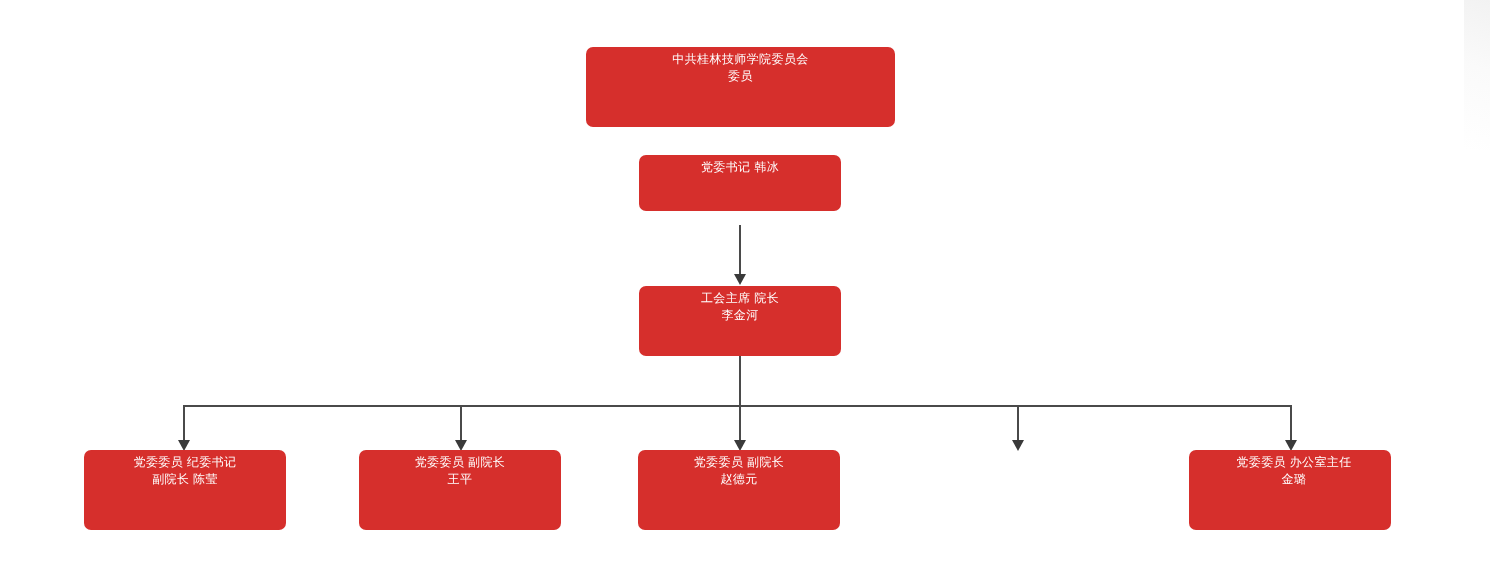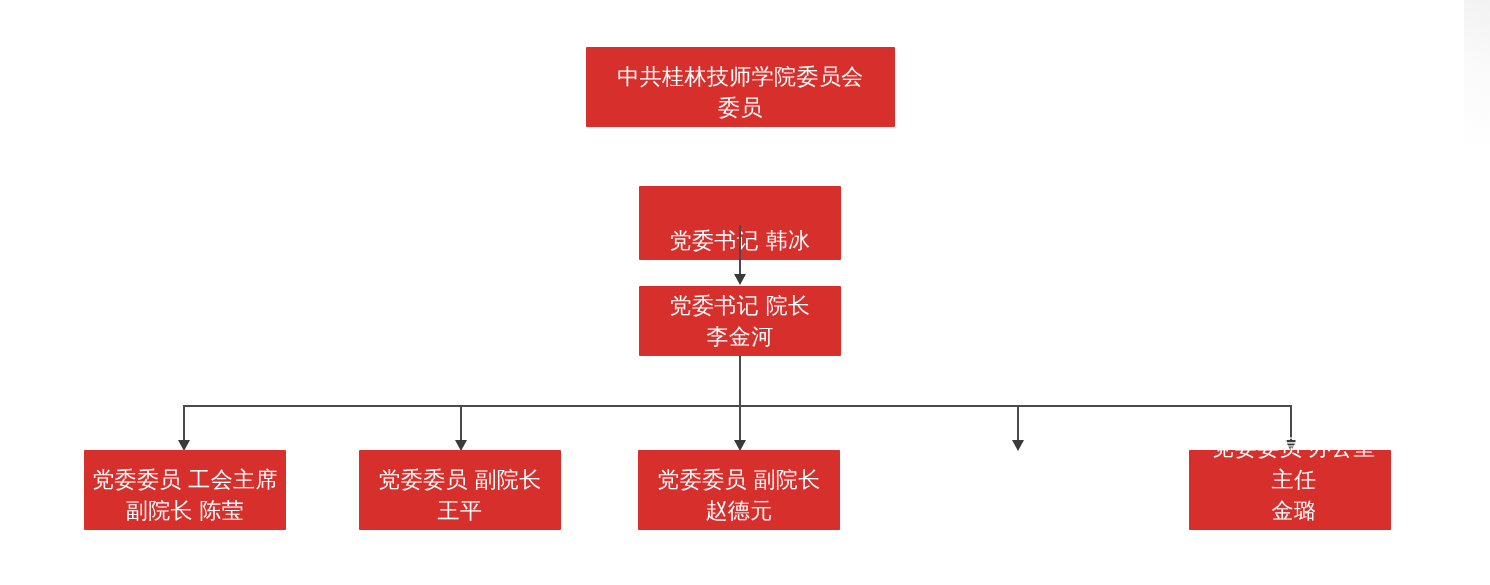--- a/index.html
+++ b/index.html
@@ -27,28 +27,28 @@
     right: 0;
     width: 26px;
     height: 150px;
     background: linear-gradient(200deg, #f2f2f2 0%, #fafafa 45%, #ffffff 100%);
     pointer-events: none;
   }
   .node {
     position: absolute;
     box-sizing: border-box;
     background: #d62f2c;
-    border-radius: 1px;
+    border-radius: 7px;
     color: #ffffff;
     display: flex;
-    align-items: flex-end;
+    align-items: flex-start;
     justify-content: center;
     text-align: center;
     line-height: 1.42;
-    font-size: 22px;
+    font-size: 12px;
     font-weight: 400;
     letter-spacing: 0.4px;
     white-space: pre-line;
     padding: 4px 8px;
   }
   .node-label {
     display: block;
     white-space: pre-line;
   }
   
@@ -76,29 +76,29 @@
 
 <div id="chart-root">
 
   <div class="page-edge"></div>
 
   <div class="node" id="node-committee" style="left:586px; top:47px; width:309px; height:80px;">
     <span class="node-label">中共桂林技师学院委员会
 委员</span>
   </div>
 
-  <div class="node" id="node-party-secretary" style="left:639px; top:155px; width:202px; height:74px;margin-top:31px;">
+  <div class="node" id="node-party-secretary" style="left:639px; top:155px; width:202px; height:56px;">
     <span class="node-label">党委书记  韩冰</span>
   </div>
 
   <div class="conn conn-v" style="left:739px; top:225px; height:52px;"></div>
   <div class="arrow-head" style="left:734px; top:274px;"></div>
 
   <div class="node" id="node-deputy-secretary-president" style="left:639px; top:286px; width:202px; height:70px;">
-    <span class="node-label">党委书记  院长
+    <span class="node-label">工会主席  院长
 李金河</span>
   </div>
 
   <div class="conn conn-v" style="left:739px; top:356px; height:51px;"></div>
 
   <div class="conn conn-h" style="left:183px; top:405px; width:1108px;"></div>
 
   <div class="conn conn-v" style="left:183px; top:405px; height:38px;"></div>
   <div class="arrow-head" style="left:178px; top:440px;"></div>
 
@@ -108,21 +108,21 @@
   <div class="conn conn-v" style="left:739px; top:405px; height:38px;"></div>
   <div class="arrow-head" style="left:734px; top:440px;"></div>
 
   <div class="conn conn-v" style="left:1017px; top:405px; height:38px;"></div>
   <div class="arrow-head" style="left:1012px; top:440px;"></div>
 
   <div class="conn conn-v" style="left:1290px; top:405px; height:38px;"></div>
   <div class="arrow-head" style="left:1285px; top:440px;"></div>
 
   <div class="node" style="left:84px; top:450px; width:202px; height:80px;">
-    <span class="node-label">党委委员 工会主席
+    <span class="node-label">党委委员 纪委书记
 副院长  陈莹</span>
   </div>
 
   <div class="node" style="left:359px; top:450px; width:202px; height:80px;">
     <span class="node-label">党委委员 副院长
 王平</span>
   </div>
 
   <div class="node" style="left:638px; top:450px; width:202px; height:80px;">
     <span class="node-label">党委委员 副院长

